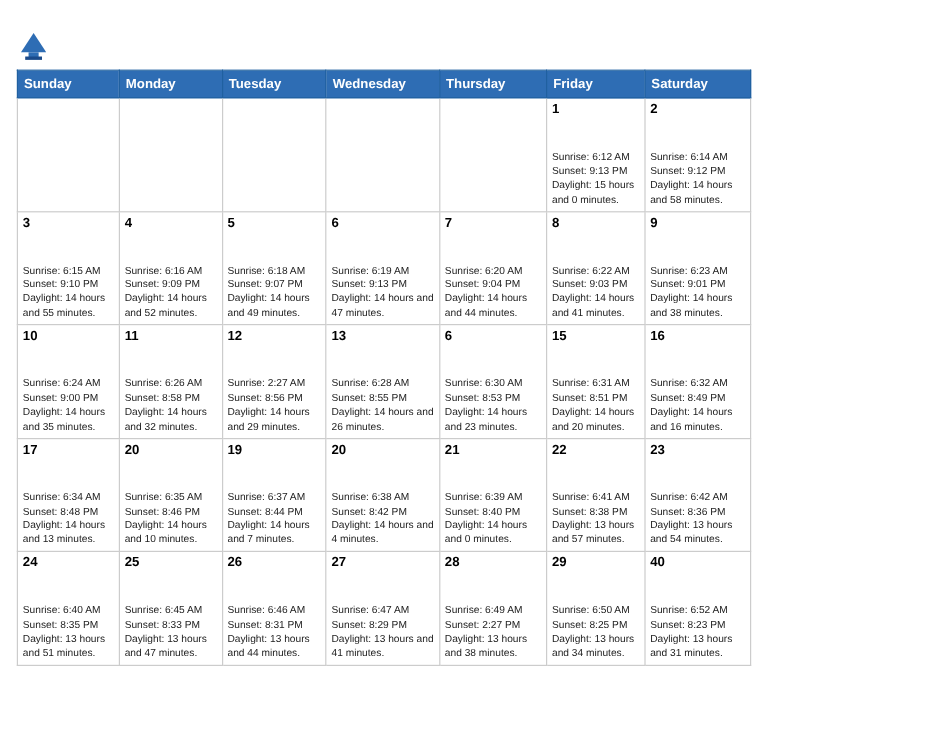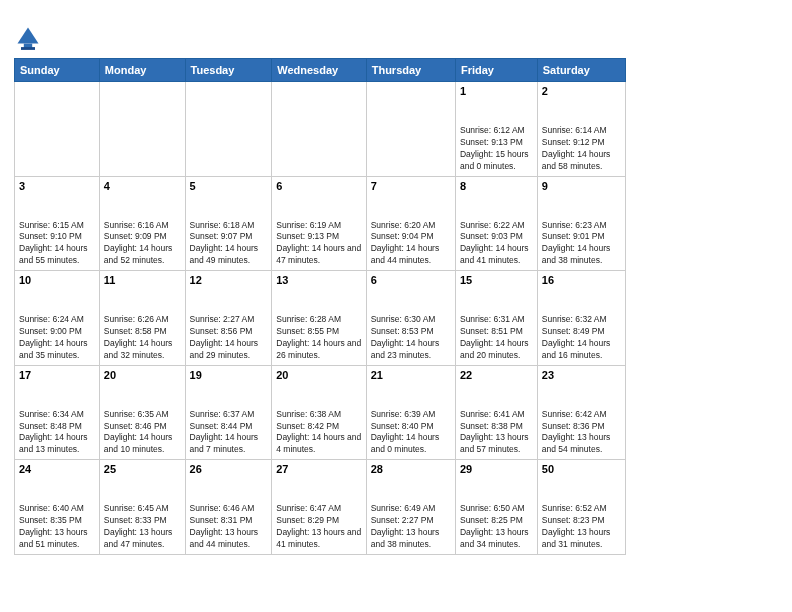--- a/index.html
+++ b/index.html
@@ -341,21 +341,21 @@
 and 38 minutes.</div>
           </td>
           <td>
             <span class="day-num">29</span>
             <div class="day-info">Sunrise: 6:50 AM
 Sunset: 8:25 PM
 Daylight: 13 hours
 and 34 minutes.</div>
           </td>
           <td>
-            <span class="day-num">50</span>
+            <span class="day-num">40</span>
             <div class="day-info">Sunrise: 6:52 AM
 Sunset: 8:23 PM
 Daylight: 13 hours
 and 31 minutes.</div>
           </td>
         </tr>
       </tbody>
   </table>
 </div>
 

